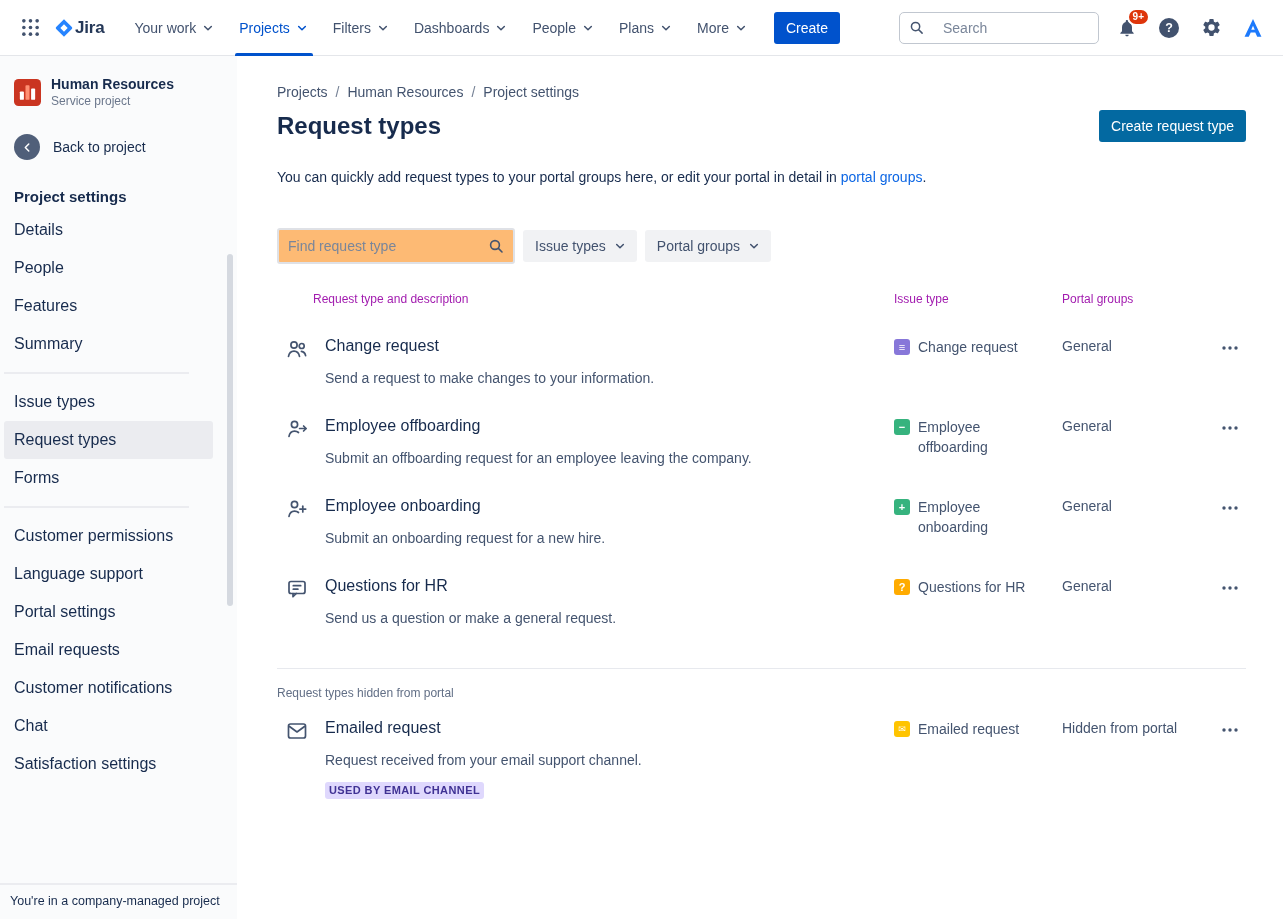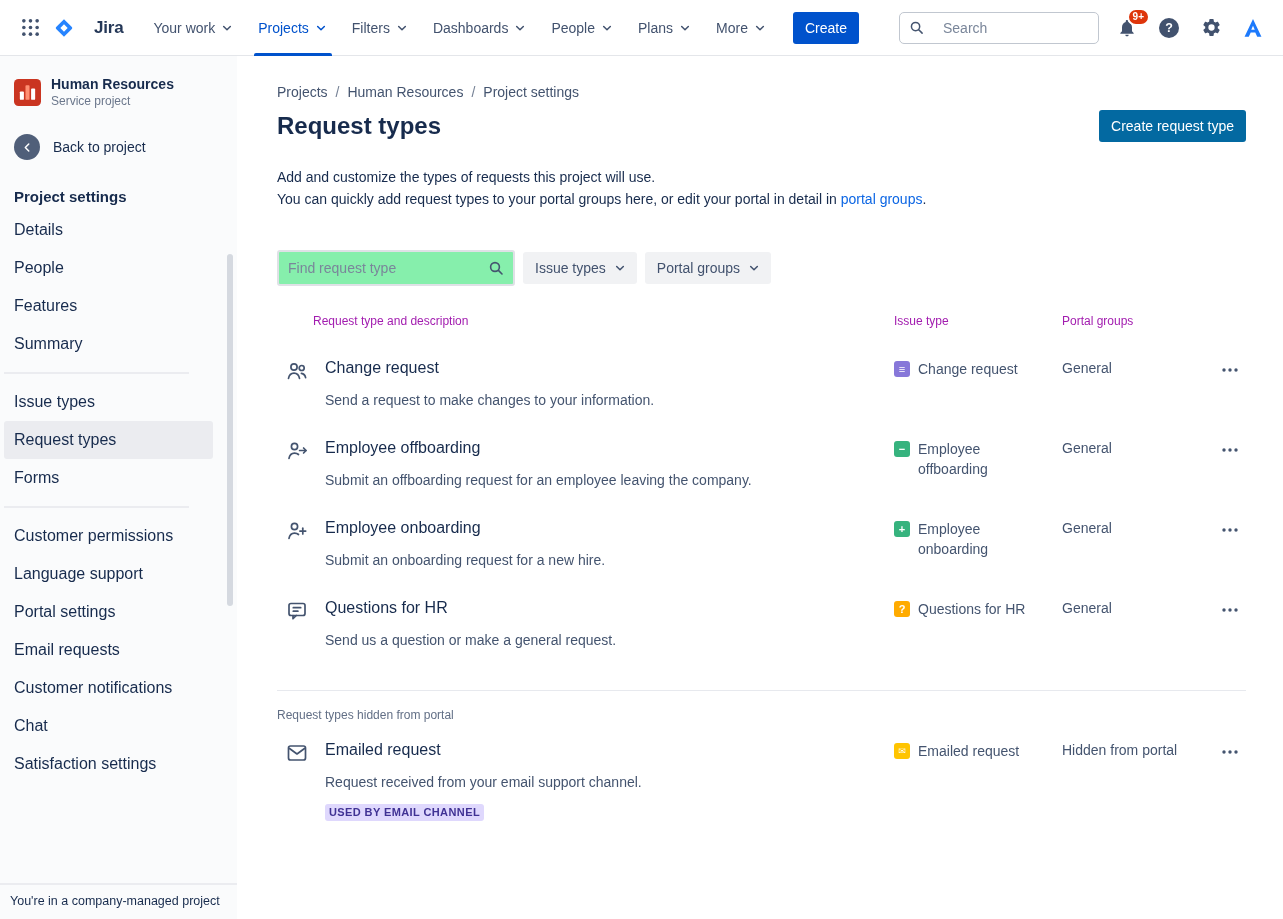--- a/index.html
+++ b/index.html
@@ -4,21 +4,21 @@
 <style>
   * { box-sizing: border-box; margin: 0; padding: 0; }
   html, body { width: 1283px; height: 919px; overflow: hidden; }
   body { font-family: "Liberation Sans", "DejaVu Sans", sans-serif; color: #172B4D; background: #fff; }
   a { text-decoration: none; cursor: pointer; }
   button { font-family: inherit; cursor: pointer; background: none; border: none; }
 
   
   .topnav { height: 56px; display: flex; align-items: center; padding: 0 16px 0 14px; border-bottom: 1px solid #E4E6EA; background: #fff; }
   .appswitch { width: 32px; height: 32px; display: flex; align-items: center; justify-content: center; border-radius: 3px; }
-  .logo { display: flex; align-items: center; gap: 20px; margin: 0 18px 0 8px; }
+  .logo { display: flex; align-items: center; gap: 1px; margin: 0 18px 0 8px; }
   .logo-text { font-size: 17px; font-weight: 700; color: #253858; letter-spacing: -0.2px; }
   .nav-left { display: flex; height: 56px; align-items: stretch; }
   .nav-item { position: relative; display: flex; align-items: center; gap: 5px; padding: 0 12px; font-size: 14px; font-weight: 500; color: #42526E; }
   .nav-item.active { color: #0052CC; }
   .nav-item.active::after { content: ""; position: absolute; left: 8px; right: 8px; bottom: 0; height: 3px; background: #0052CC; border-radius: 2px 2px 0 0; }
   .btn-create { margin-left: 14px; height: 32px; padding: 0 12px; border-radius: 3px; color: #fff; font-size: 14px; font-weight: 500; background: #0052CC; }
   .nav-right { margin-left: auto; display: flex; align-items: center; gap: 14px; }
   .search-box { width: 200px; height: 32px; border: 1px solid #C1C7D0; border-radius: 5px; display: flex; align-items: center; gap: 19px; padding: 0 9px; background: #fff; }
   .search-box input { flex: 1; border: none; outline: none; font-size: 14px; color: #172B4D; background: transparent; min-width: 0; }
   .search-box input::placeholder { color: #7A869A; }
@@ -50,21 +50,21 @@
   .breadcrumb { font-size: 14px; color: #44546F; display: flex; gap: 8px; align-items: center; }
   .bc-link { color: #44546F; }
   .bc-sep { color: #758195; }
   .title-row { display: flex; align-items: center; justify-content: space-between; margin-top: 10px; }
   .page-title { font-size: 24px; font-weight: 600; color: #172B4D; }
   .btn-primary { height: 32px; padding: 0 12px; border-radius: 3px; color: #fff; font-size: 14px; font-weight: 500; background: #0052CC; }
   .intro { margin-top: 24px; font-size: 14px; line-height: 22px; color: #172B4D; }
   .intro a { color: #0C66E4; }
 
   .filter-row { margin-top: 40px; display: flex; align-items: center; gap: 8px; }
-  .find-box { width: 238px; height: 36px; border: 2px solid #DFE1E6; border-radius: 3px; display: flex; align-items: center; padding: 0 9px; background: #86efac; }
+  .find-box { width: 238px; height: 36px; border: 2px solid #DFE1E6; border-radius: 3px; display: flex; align-items: center; padding: 0 9px; background: #fdba74; }
   .find-box input { flex: 1; border: none; outline: none; font-size: 14px; color: #172B4D; background: transparent; min-width: 0; }
   .find-box input::placeholder { color: #7A869A; }
   .drop-btn { height: 32px; padding: 0 10px 0 12px; background: #F1F2F4; border-radius: 3px; color: #42526E; font-size: 14px; font-weight: 500; display: flex; align-items: center; gap: 7px; }
 
   .thead { display: flex; margin-top: 28px; padding-bottom: 12px; font-size: 12px; color: #a21caf; margin-left: 36px; }
   .col-main { flex: 1; min-width: 0; }
   .col-issue { width: 168px; flex: none; }
   .col-portal { width: 140px; flex: none; }
   .col-actions { width: 44px; flex: none; display: flex; justify-content: flex-end; }
 
@@ -244,21 +244,20 @@
       <span class="bc-sep">/</span>
       <a class="bc-link">Project settings</a>
     </div>
 
     <div class="title-row">
       <h1 class="page-title">Request types</h1>
       <button class="btn-primary" style="background: #0369a1;">Create request type</button>
     </div>
 
     <div class="intro">
-      <div>Add and customize the types of requests this project will use.</div>
       <div>
         <span>You can quickly add request types to your portal groups here, or edit your portal in detail in</span>
         <a>portal groups</a><span>.</span>
       </div>
     </div>
 
     <div class="filter-row">
       <div class="find-box">
         <input placeholder="Find request type" style="">
         <svg width="16" height="16" viewBox="0 0 16 16">

